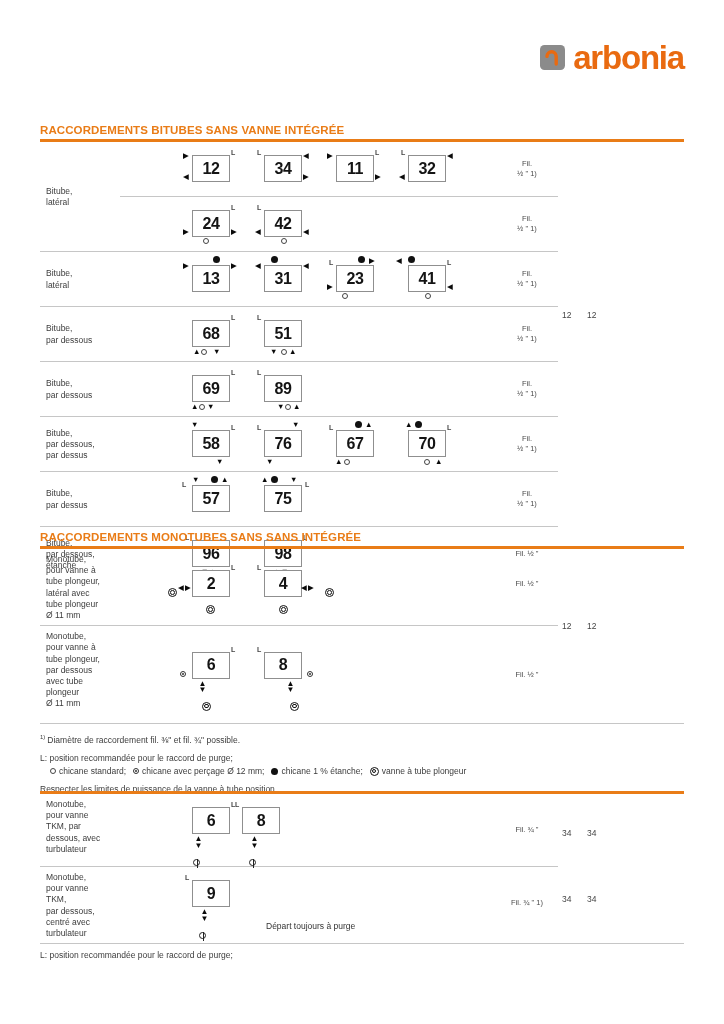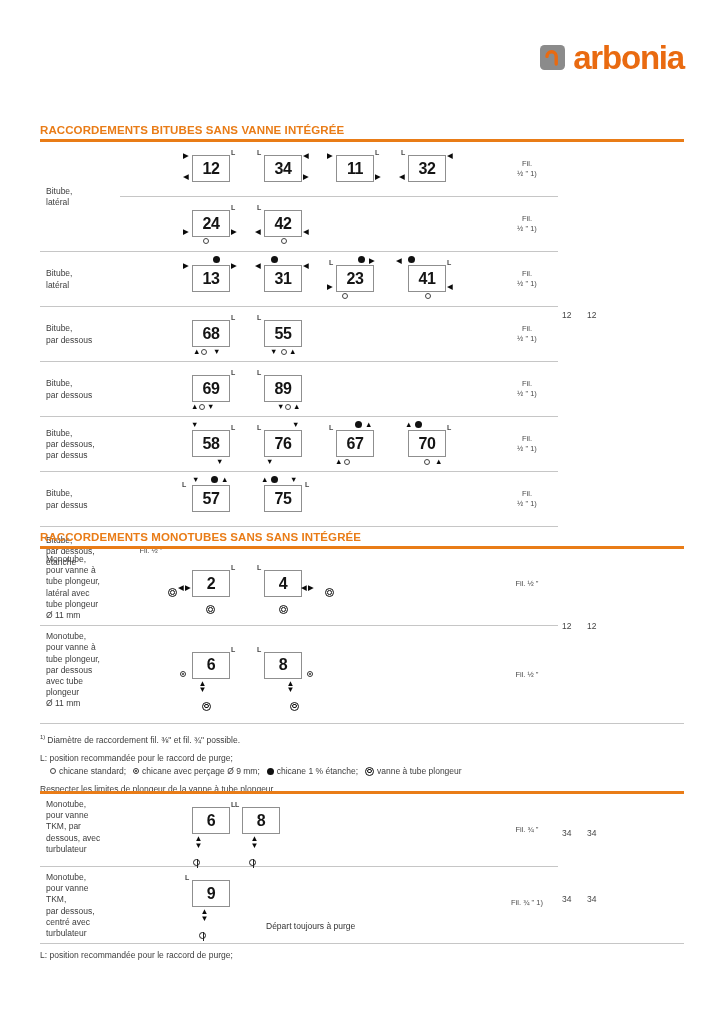--- a/index.html
+++ b/index.html
@@ -198,21 +198,21 @@
             <div class="subrow" style="min-height: 41px;">
               <div class="d-area">
                 <div class="diag">
                   <div class="dbox">68</div>
                   <span class="mk mk-L" style="left: 53px; top: 7px;">L</span>
                   <span class="mk mk-tri" style="left: 15px; top: 41px;">▲</span>
                   <span class="mk sym-c" style="left: 23px; top: 42px;"></span>
                   <span class="mk mk-tri" style="left: 35px; top: 41px;">▼</span>
                 </div>
                 <div class="diag">
-                  <div class="dbox">55</div>
+                  <div class="dbox">51</div>
                   <span class="mk mk-L" style="left: 7px; top: 7px;">L</span>
                   <span class="mk mk-tri" style="left: 20px; top: 41px;">▼</span>
                   <span class="mk sym-c" style="left: 31px; top: 42px;"></span>
                   <span class="mk mk-tri" style="left: 39px; top: 41px;">▲</span>
                 </div>
               </div>
               <div class="fil">
                 <div>Fil.</div>
                 <div>½ " 1)</div>
               </div>
@@ -325,20 +325,34 @@
           </div>
         </div>
         <div class="t-row">
           <div class="col-label">
             <div>Bitube,</div>
             <div>par dessous,</div>
             <div>étanche</div>
           </div>
           <div class="col-mid">
             <div class="subrow" style="min-height: 48px;">
+              <div class="d-area">
+                <div class="diag">
+                  <div class="dbox">96</div>
+                  <span class="mk mk-L" style="left: 7px; top: 7px;">L</span>
+                  <span class="mk mk-tri" style="left: 23px; top: 41px;">▼</span>
+                  <span class="mk mk-tri" style="left: 31px; top: 41px;">▲</span>
+                </div>
+                <div class="diag">
+                  <div class="dbox">98</div>
+                  <span class="mk mk-L" style="left: 53px; top: 7px;">L</span>
+                  <span class="mk mk-tri" style="left: 23px; top: 41px;">▲</span>
+                  <span class="mk mk-tri" style="left: 31px; top: 41px;">▼</span>
+                </div>
+              </div>
               <div class="fil">
                 <div>Fil. ½ "</div>
               </div>
             </div>
           </div>
         </div>
       </div>
   <span class="side-num" style="left: 522px; top: 186px;">12</span>
       <span class="side-num" style="left: 547px; top: 186px;">12</span>
     </section>
@@ -395,32 +409,32 @@
     <div class="footnotes">
       <div class="fn"><sup>1)</sup><span>Diamètre de raccordement fil. ⅜" et fil. ¾" possible.</span></div>
       <div class="fn">L: position recommandée pour le raccord de purge;</div>
       <div class="legend-line" id="legend-1">
           <span class="legend-item">
             <span class="sym-c"></span>
             <span>chicane standard;</span>
           </span>
           <span class="legend-item">
             <span class="sym-cd"></span>
-            <span>chicane avec perçage Ø 9 mm;</span>
+            <span>chicane avec perçage Ø 12 mm;</span>
           </span>
           <span class="legend-item">
             <span class="sym-d"></span>
             <span>chicane 1 % étanche;</span>
           </span>
           <span class="legend-item">
             <span class="sym-r2"></span>
             <span>vanne à tube plongeur</span>
           </span>
         </div>
-      <div class="fn">Respecter les limites de plongeur de la vanne à tube plongeur.</div>
+      <div class="fn">Respecter les limites de puissance de la vanne à tube position.</div>
     </div>
   <span class="side-num" style="left: 522px; top: 90px;">12</span>
       <span class="side-num" style="left: 547px; top: 90px;">12</span>
     </section>
 
   <section class="section" id="sec3">
     <div class="sec-rule"></div>
     <div class="table table-host">
         <div class="t-row">
           <div class="col-label">

